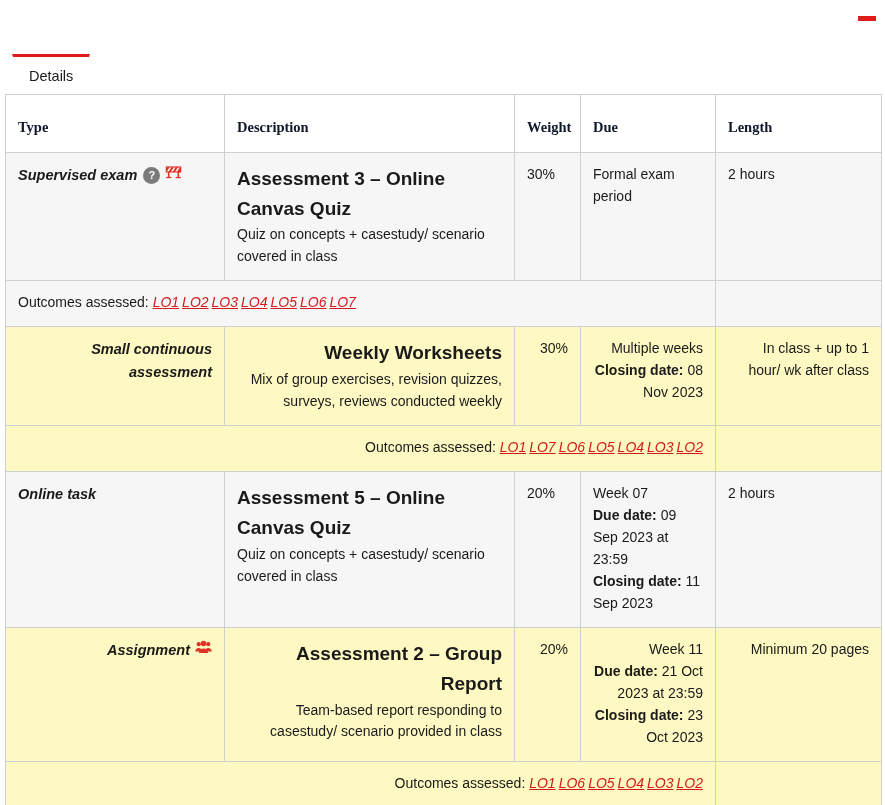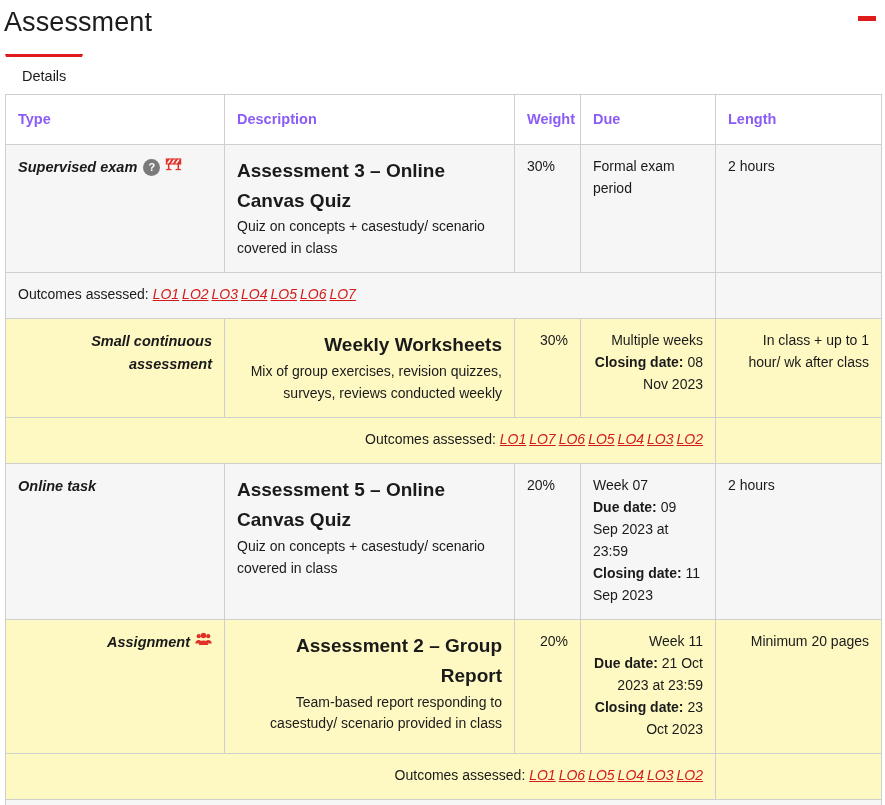--- a/index.html
+++ b/index.html
@@ -44,21 +44,21 @@
     background: #e01b1b;
     border: none;
     padding: 0;
     cursor: pointer;
   }
 
   
   .tabs {
     position: relative;
     height: 42px;
-    padding-left: 5px;
+    padding-left: 12px;
     display: flex;
     align-items: flex-end;
   }
   .tab {
     position: relative;
     height: 38px;
     line-height: 38px;
     padding: 0 16px;
     font-size: 14.5px;
     color: #1a1a1a;
@@ -93,23 +93,24 @@
     border: 1px solid #cfcfcf;
     vertical-align: top;
     padding: 11px 12px 12px 12px;
     line-height: 1.57;
   }
   .atable th {
     font-size: 14.5px;
     font-weight: bold;
     text-align: left;
     background: #ffffff;
-    padding-top: 13px;
+    padding-top: 21px;
     padding-bottom: 13px;
-    color: #8b5cf6;
+    color: #0f172a;
+    font-family: Liberation Serif, serif;
   }
 
   col.c-type   { width: 219px; }
   col.c-desc   { width: 290px; }
   col.c-weight { width: 66px;  }
   col.c-due    { width: 135px; }
   col.c-length { width: 166px; }
 
   tr.shade td { background: #f6f6f6; }
   tr.plain td { background: #fef9c3; text-align: right; }
@@ -181,21 +182,20 @@
     display: inline-flex;
     align-items: center;
   }
 </style>
 </head>
 <body>
 
 <div id="page">
 
   <div class="header">
-    <h1 class="page-title">Assessment</h1>
     <button class="collapse-btn" title="Collapse section"></button>
   </div>
 
   <div class="tabs">
     <div class="tab active">Details</div>
   </div>
 
   <table class="atable">
     <colgroup>
       <col class="c-type">

